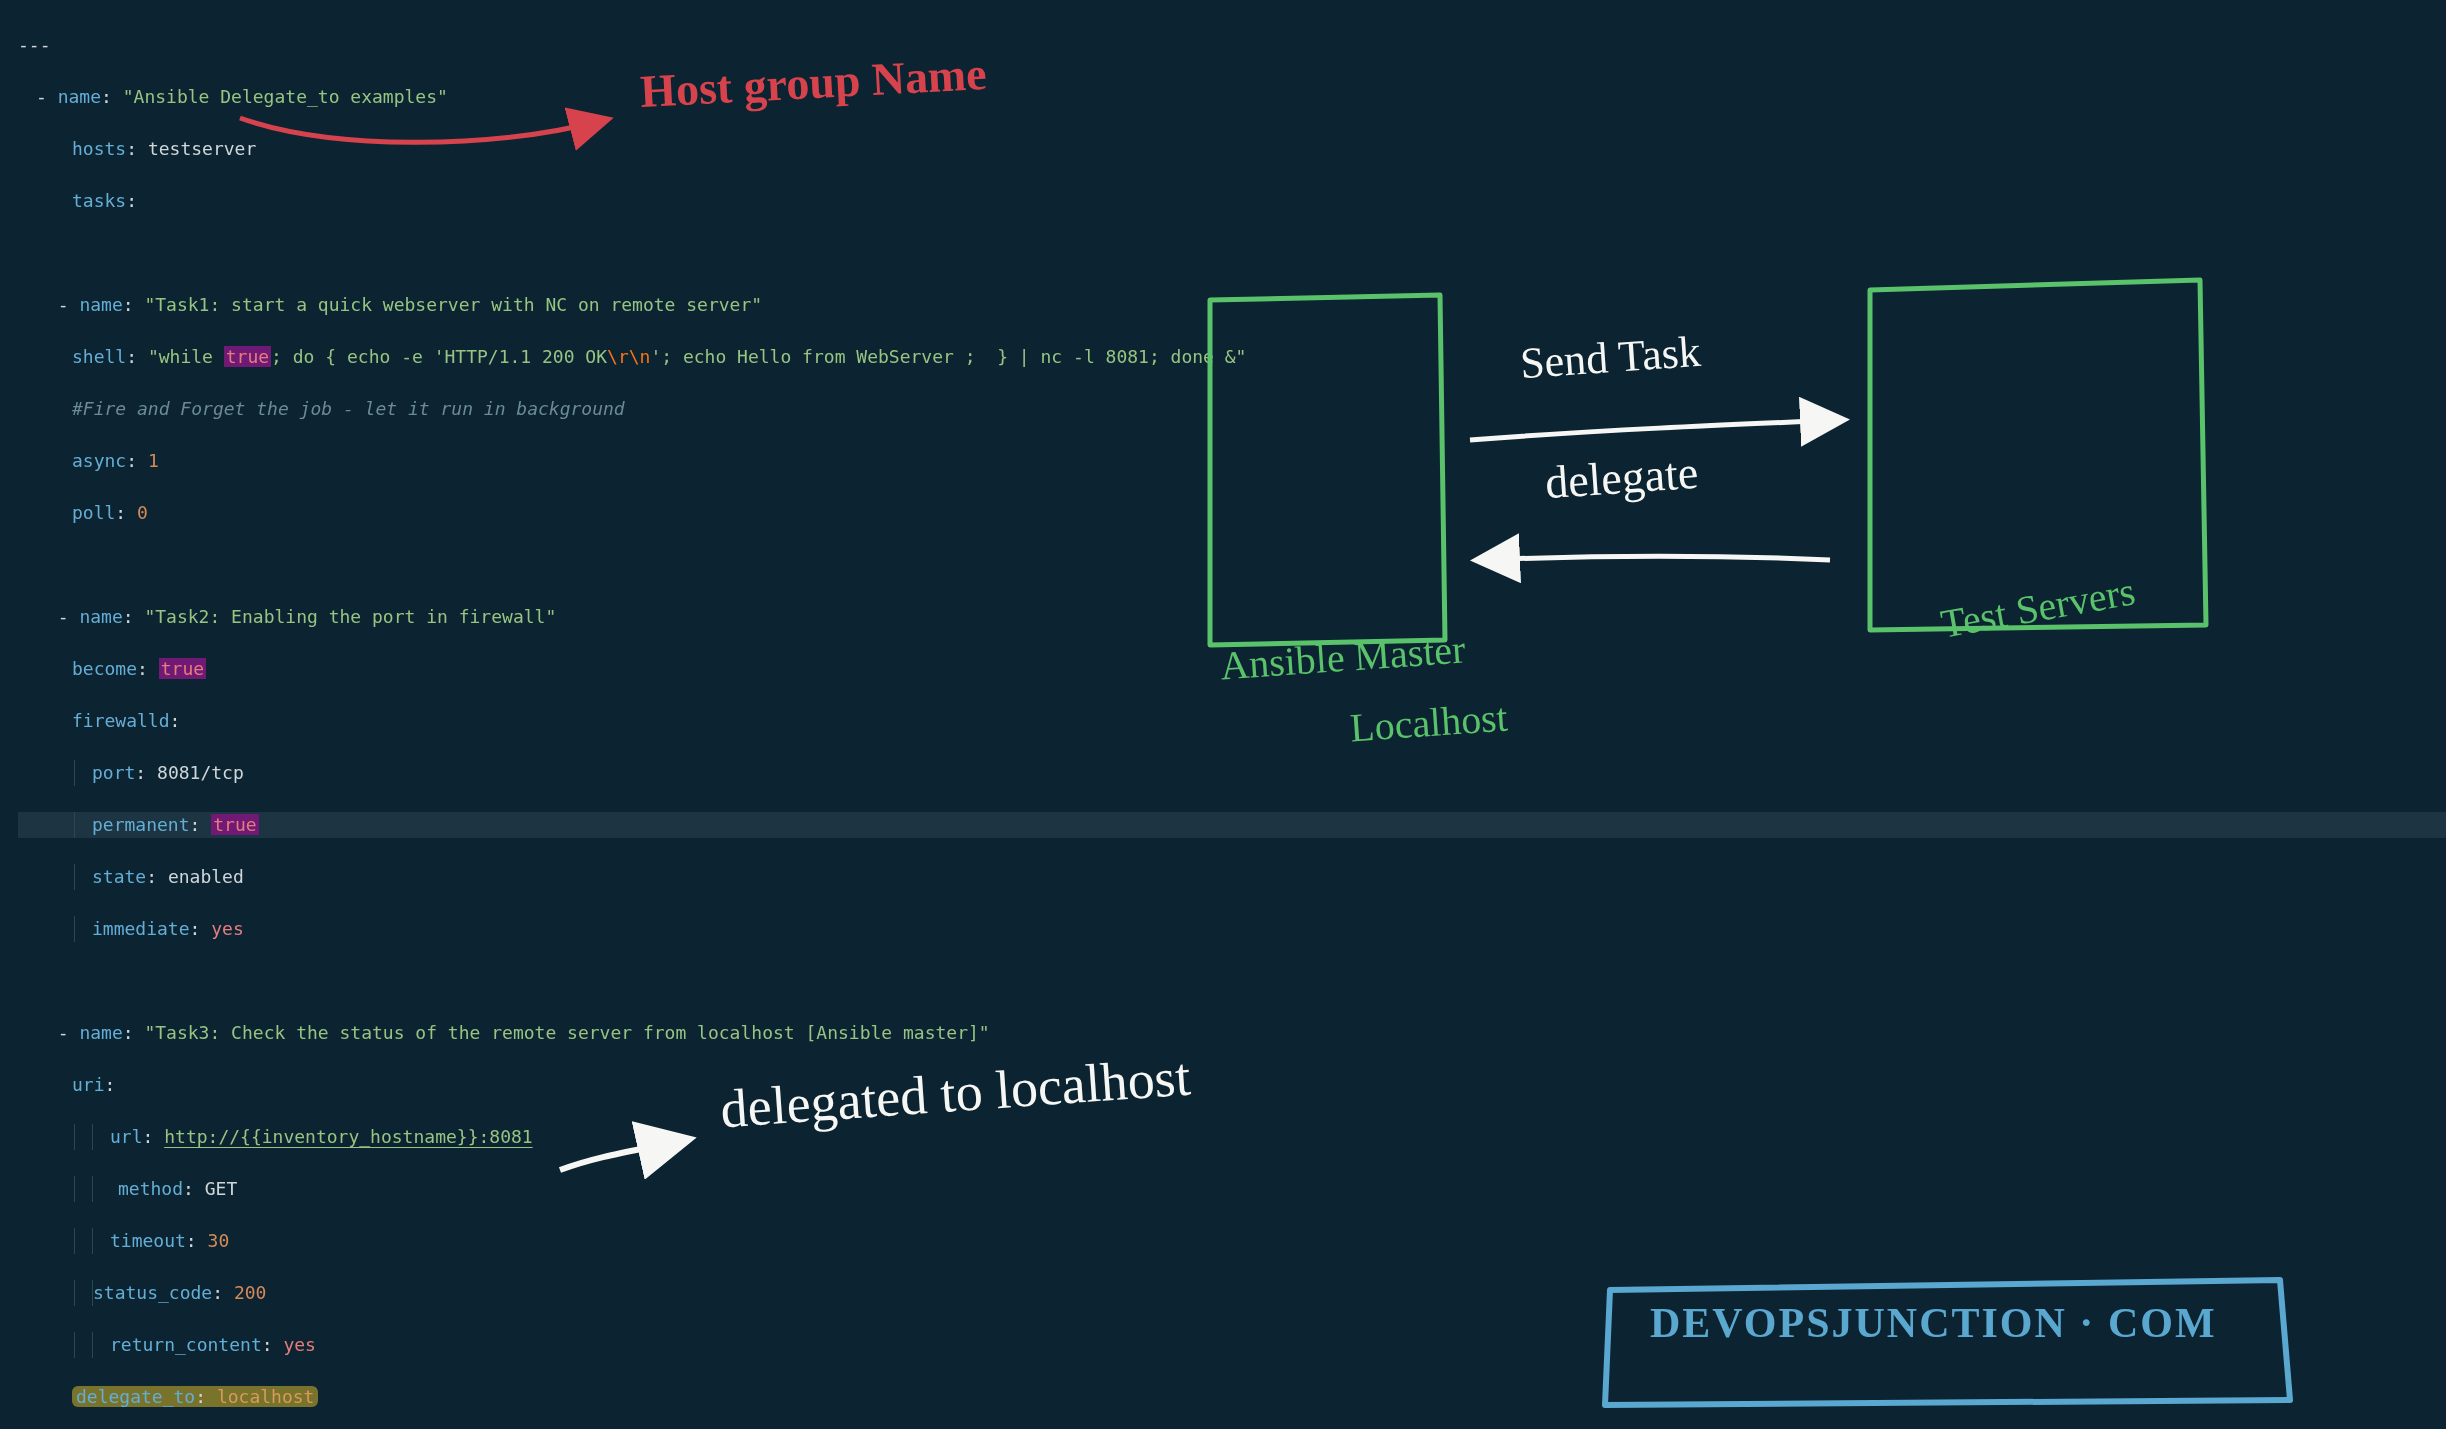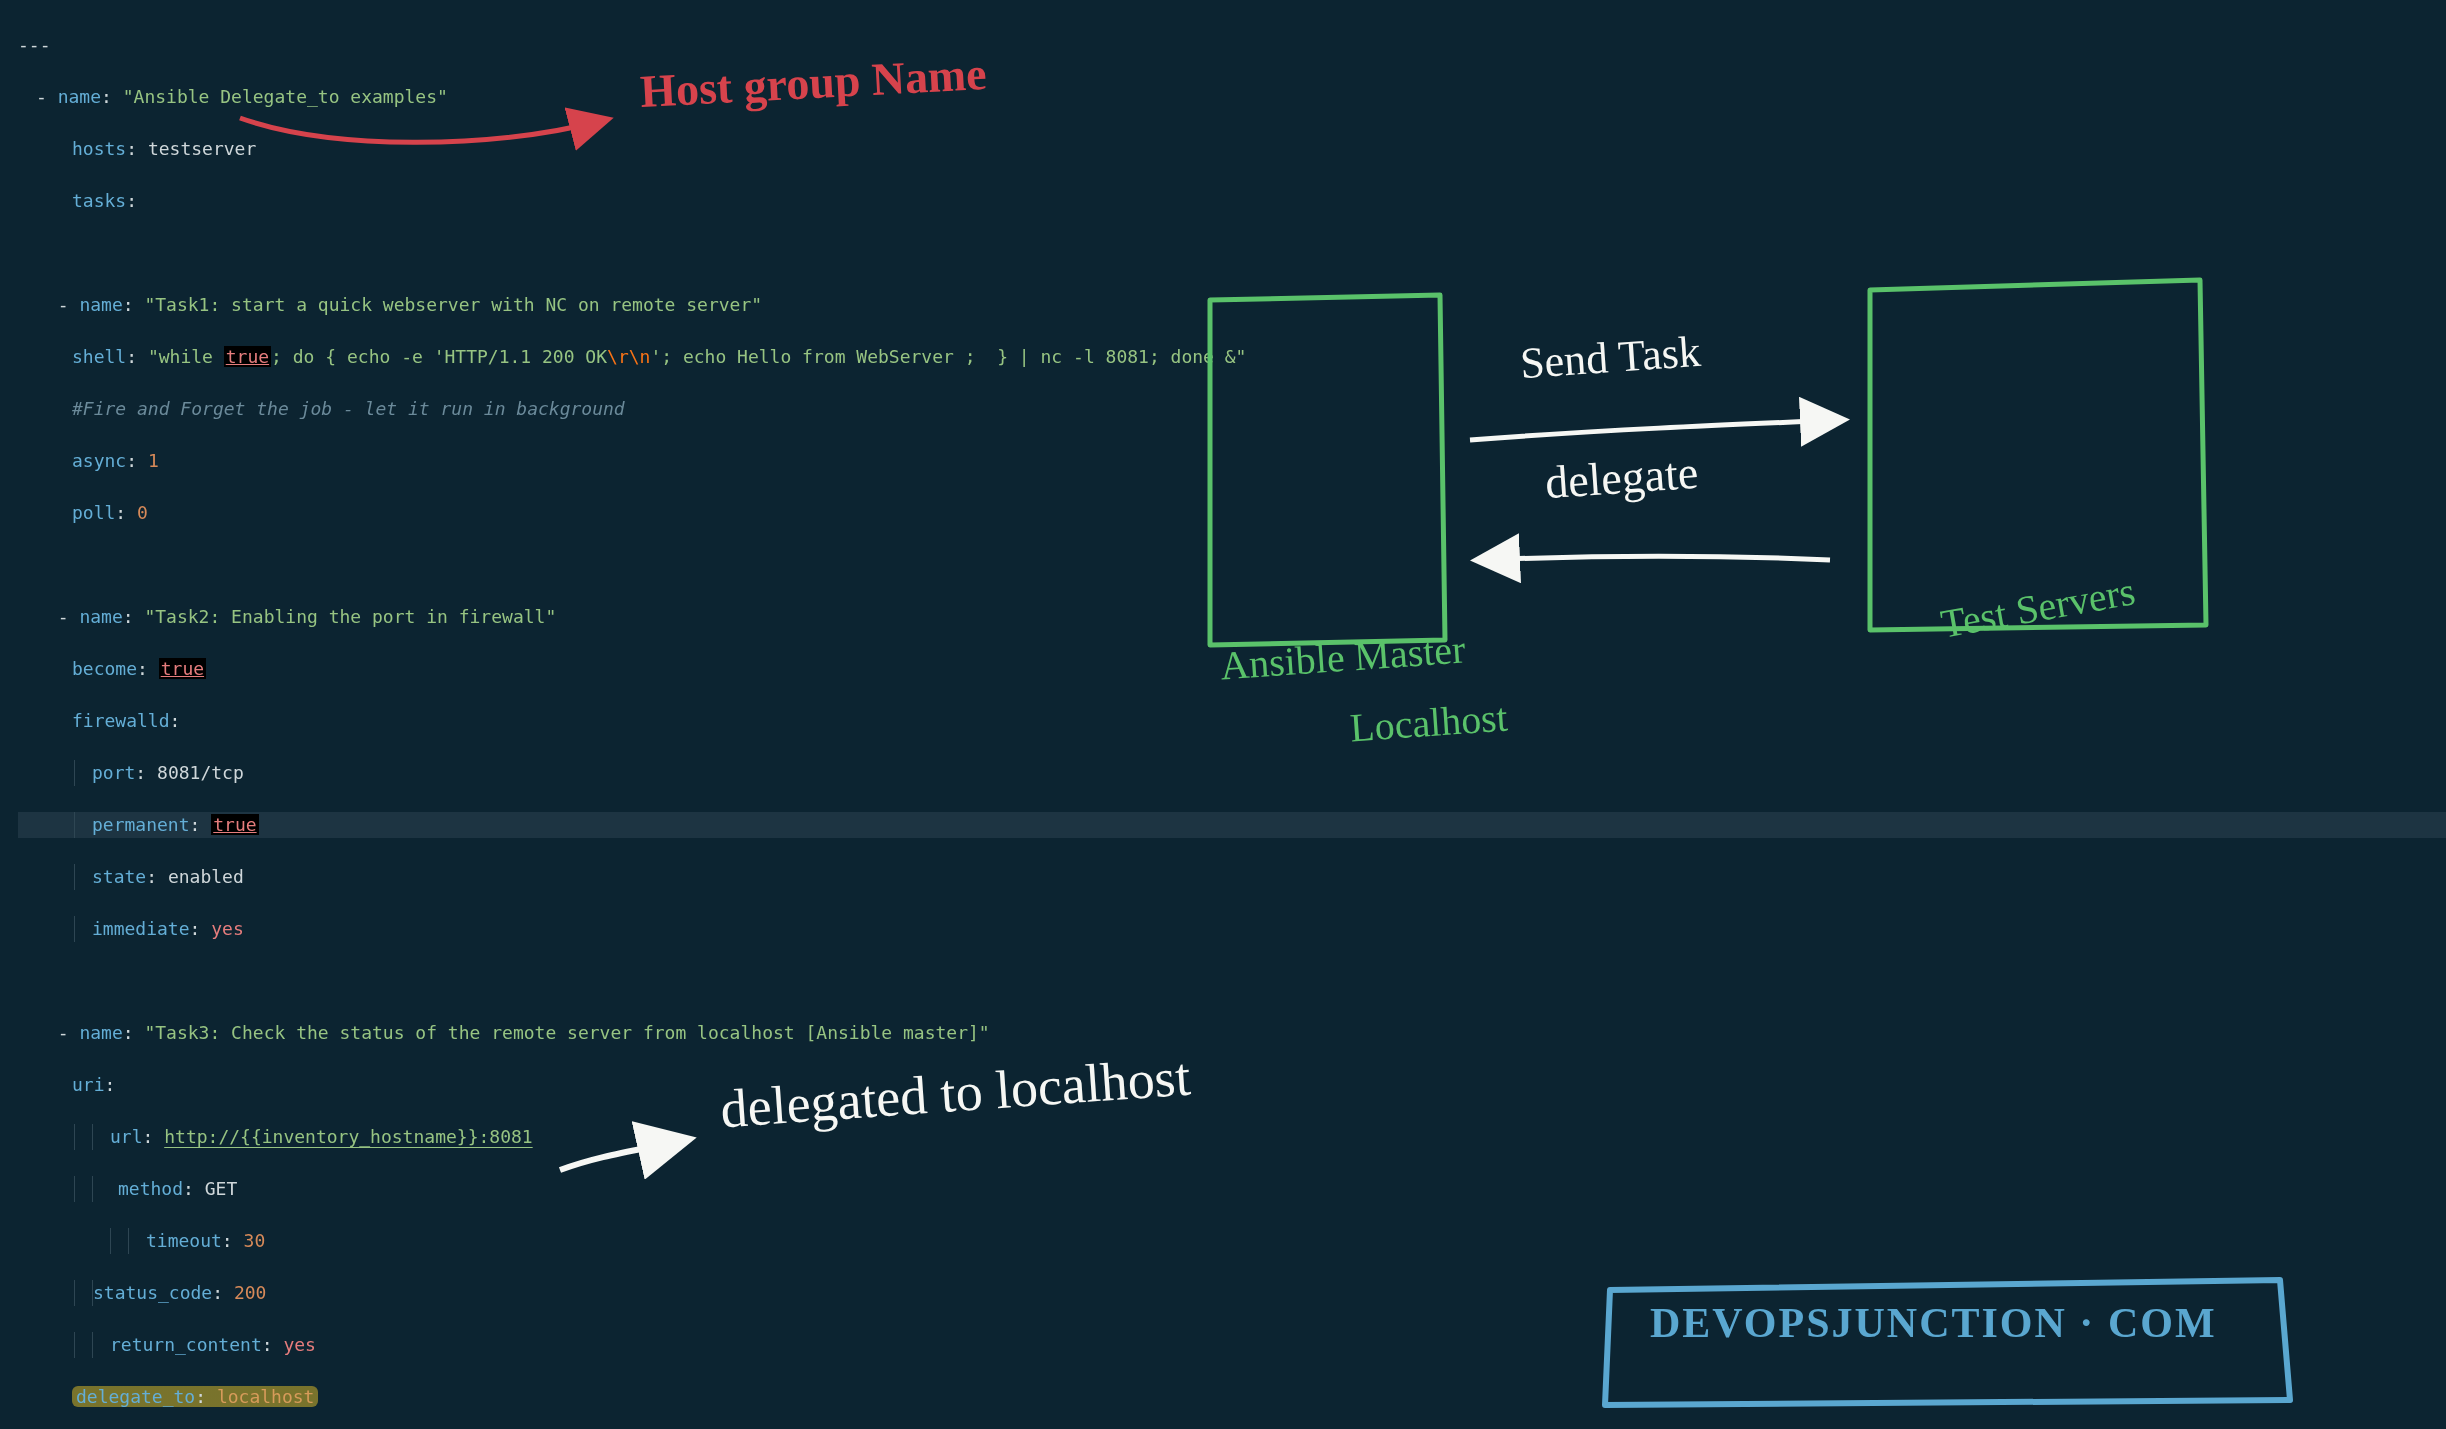--- a/index.html
+++ b/index.html
@@ -23,21 +23,21 @@
   .line.hl { background: rgba(38,62,76,0.65); width: 2446px; }
   .pad0 { display:inline-block; width:18px; }
   .pad1 { display:inline-block; width:54px; }
   .dash { color:#cfd7da; }
 
   .tok-name { color:#64aed6; }       
   .tok-colon { color:#cfd7da; }
   .tok-str  { color:#97c482; }       
   .tok-val  { color:#cfd7da; }       
   .tok-num  { color:#d78a59; }       
-  .tok-bool { color:#e67d7d; background:#000000; padding:0 2px;text-decoration:underline; }
+  .tok-bool { color:#e67d7d; background:#701a75; padding:0 2px; }
   .tok-yes  { color:#e67d7d; }
   .tok-esc  { color:#f97316; }
   .tok-cmt  { color:#6b8a9a; font-style:italic; }
   .tok-url  { color:#97c482; text-decoration: underline; text-underline-offset:4px; }
   .tok-localhost { color:#d79b5a; }
   .hl-yellow {
     background: linear-gradient(0deg, rgba(210,180,40,0.55), rgba(210,180,40,0.55));
     border-radius: 6px;
     padding: 0 4px;
   }
@@ -99,21 +99,21 @@
 <span class="line"><span class="pad1"></span><span class="tok-name">firewalld</span><span class="tok-colon">:</span></span>
 <span class="line"><span style="display:inline-block;width:56px;"></span><span style="display:inline-block;border-left:1px solid #2e4653;height:26px;padding-left:17px;"><span class="tok-name">port</span><span class="tok-colon">: </span><span class="tok-val">8081/tcp</span></span></span>
 <span class="line hl"><span style="display:inline-block;width:56px;"></span><span style="display:inline-block;border-left:1px solid #2e4653;height:26px;padding-left:17px;"><span class="tok-name">permanent</span><span class="tok-colon">: </span><span class="tok-bool">true</span></span></span>
 <span class="line"><span style="display:inline-block;width:56px;"></span><span style="display:inline-block;border-left:1px solid #2e4653;height:26px;padding-left:17px;"><span class="tok-name">state</span><span class="tok-colon">: </span><span class="tok-val">enabled</span></span></span>
 <span class="line"><span style="display:inline-block;width:56px;"></span><span style="display:inline-block;border-left:1px solid #2e4653;height:26px;padding-left:17px;"><span class="tok-name">immediate</span><span class="tok-colon">: </span><span class="tok-yes">yes</span></span></span>
 <span class="line"></span>
 <span class="line"><span class="pad0"></span>  <span class="dash">- </span><span class="tok-name">name</span><span class="tok-colon">: </span><span class="tok-str">"Task3: Check the status of the remote server from localhost [Ansible master]"</span></span>
 <span class="line"><span class="pad1"></span><span class="tok-name">uri</span><span class="tok-colon">:</span></span>
 <span class="line"><span style="display:inline-block;width:56px;"></span><span style="display:inline-block;border-left:1px solid #2e4653;height:26px;padding-left:17px;"><span style="display:inline-block;border-left:1px solid #2e4653;height:26px;padding-left:17px;"><span class="tok-name">url</span><span class="tok-colon">: </span><span class="tok-url">http://{{inventory_hostname}}:8081</span></span></span></span>
 <span class="line"><span style="display:inline-block;width:56px;"></span><span style="display:inline-block;border-left:1px solid #2e4653;height:26px;padding-left:17px;"><span style="display:inline-block;border-left:1px solid #2e4653;height:26px;padding-left:25px;"><span class="tok-name">method</span><span class="tok-colon">: </span><span class="tok-val">GET</span></span></span></span>
-<span class="line"><span style="display:inline-block;width:56px;"></span><span style="display:inline-block;border-left:1px solid #2e4653;height:26px;padding-left:17px;margin-left:36px;"><span style="display:inline-block;border-left:1px solid #2e4653;height:26px;padding-left:17px;"><span class="tok-name">timeout</span><span class="tok-colon">: </span><span class="tok-num">30</span></span></span></span>
+<span class="line"><span style="display:inline-block;width:56px;"></span><span style="display:inline-block;border-left:1px solid #2e4653;height:26px;padding-left:17px;"><span style="display:inline-block;border-left:1px solid #2e4653;height:26px;padding-left:17px;"><span class="tok-name">timeout</span><span class="tok-colon">: </span><span class="tok-num">30</span></span></span></span>
 <span class="line"><span style="display:inline-block;width:56px;"></span><span style="display:inline-block;border-left:1px solid #2e4653;height:26px;padding-left:17px;"><span style="display:inline-block;border-left:1px solid #2e4653;height:26px;"><span class="tok-name">status_code</span><span class="tok-colon">: </span><span class="tok-num">200</span></span></span></span>
 <span class="line"><span style="display:inline-block;width:56px;"></span><span style="display:inline-block;border-left:1px solid #2e4653;height:26px;padding-left:17px;"><span style="display:inline-block;border-left:1px solid #2e4653;height:26px;padding-left:17px;"><span class="tok-name">return_content</span><span class="tok-colon">: </span><span class="tok-yes">yes</span></span></span></span>
 <span class="line"><span class="pad1"></span><span class="hl-yellow"><span class="tok-name">delegate_to</span><span class="tok-colon">: </span><span class="tok-localhost">localhost</span></span></span>
 
 
 
 
 </div>
 
 <svg class="overlay" viewBox="0 0 2446 1429">

